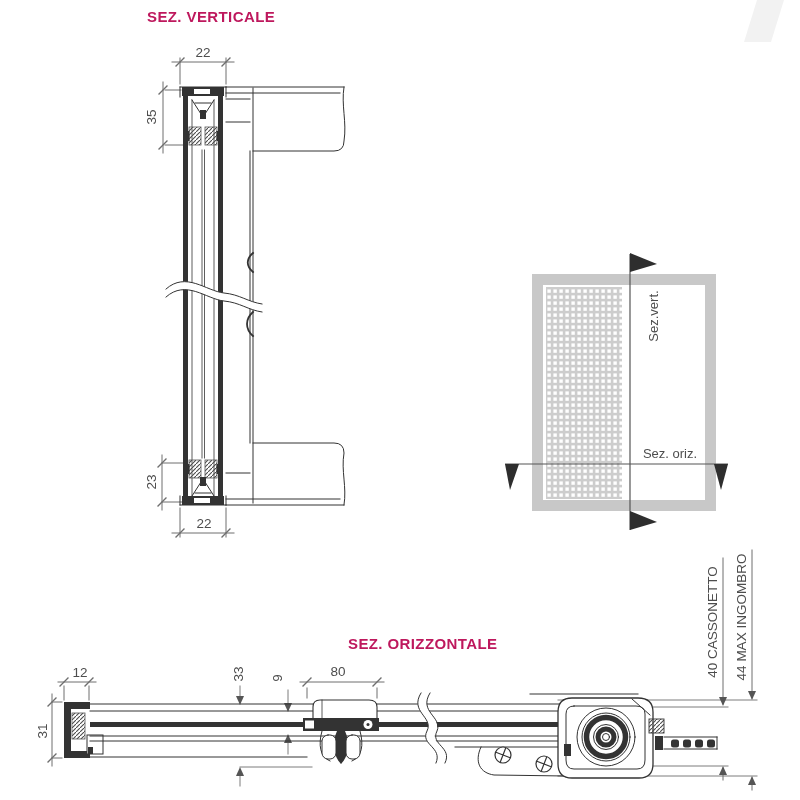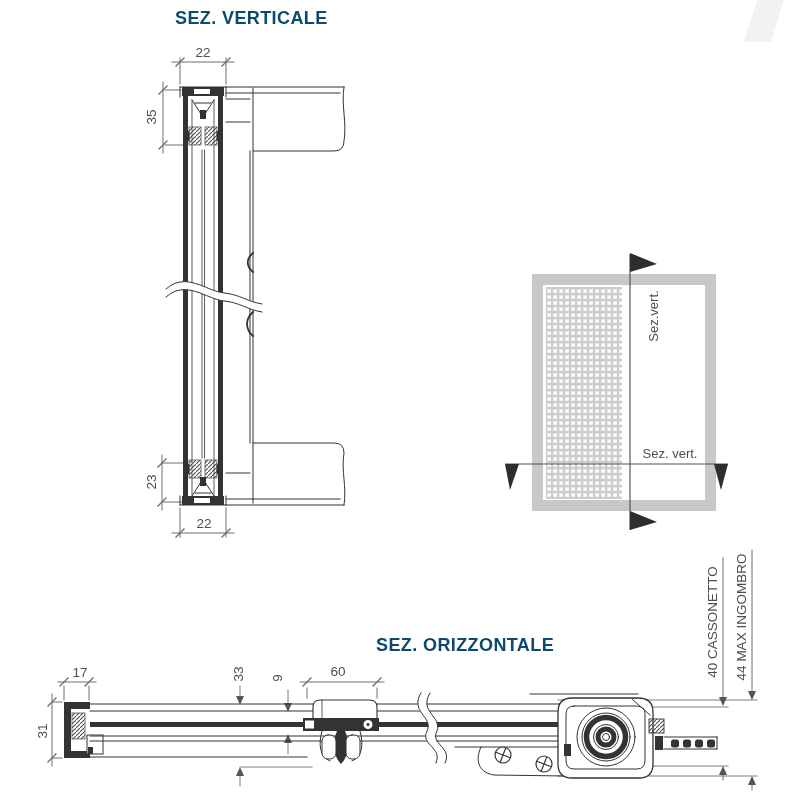--- a/index.html
+++ b/index.html
@@ -2,22 +2,22 @@
 <html><head>
 <meta charset="utf-8">
 <style>
   html,body{margin:0;padding:0;background:#fff;}
   #stage{position:relative;width:800px;height:800px;background:#fff;overflow:hidden;
          font-family:"Liberation Sans", sans-serif;}
   #drawing{position:absolute;left:0;top:0;}
   .lbl{position:absolute;color:#4d4d4d;font-size:13.5px;white-space:nowrap;
        transform:translate(-50%,-50%);line-height:1;}
   .lbl.rot{transform:translate(-50%,-50%) rotate(-90deg);}
-  .title{position:absolute;color:#0c4a6e;font-weight:bold;font-size:18px;
-         letter-spacing:.4px;white-space:nowrap;line-height:1;margin-left:28px;}
+  .title{position:absolute;color:#be185d;font-weight:bold;font-size:15px;
+         letter-spacing:.4px;white-space:nowrap;line-height:1;}
   .small{font-size:13px;}
 </style>
 </head>
 <body>
 
 <div id="stage">
 
 <svg id="drawing" width="800" height="800" viewBox="0 0 800 800">
   <defs>
     <pattern id="mesh" width="6" height="6" patternUnits="userSpaceOnUse">
@@ -193,26 +193,26 @@
 </svg>
 
 <div class="title" style="left:147px;top:9px">SEZ. VERTICALE</div>
 
 <div class="lbl" style="left:203px;top:53px">22</div>
 <div class="lbl rot" style="left:152px;top:117px">35</div>
 <div class="lbl rot" style="left:152px;top:482px">23</div>
 <div class="lbl" style="left:204px;top:524px">22</div>
 
 <div class="lbl rot small" style="left:653px;top:316px">Sez.vert.</div>
-<div class="lbl small" style="left:670px;top:453px">Sez. vert.</div>
+<div class="lbl small" style="left:670px;top:453px">Sez. oriz.</div>
 
 <div class="title" style="left:348px;top:636px">SEZ. ORIZZONTALE</div>
 
-<div class="lbl" style="left:80px;top:673px">17</div>
+<div class="lbl" style="left:80px;top:673px">12</div>
 <div class="lbl rot" style="left:43px;top:731px">31</div>
 <div class="lbl rot" style="left:239px;top:674px">33</div>
 <div class="lbl rot" style="left:278px;top:678px">9</div>
-<div class="lbl" style="left:338px;top:672px">60</div>
+<div class="lbl" style="left:338px;top:672px">80</div>
 
 <div class="lbl rot" style="left:713px;top:622px">40 CASSONETTO</div>
 <div class="lbl rot" style="left:742px;top:617px">44 MAX INGOMBRO</div>
 
 </div>
 
 </body></html>

